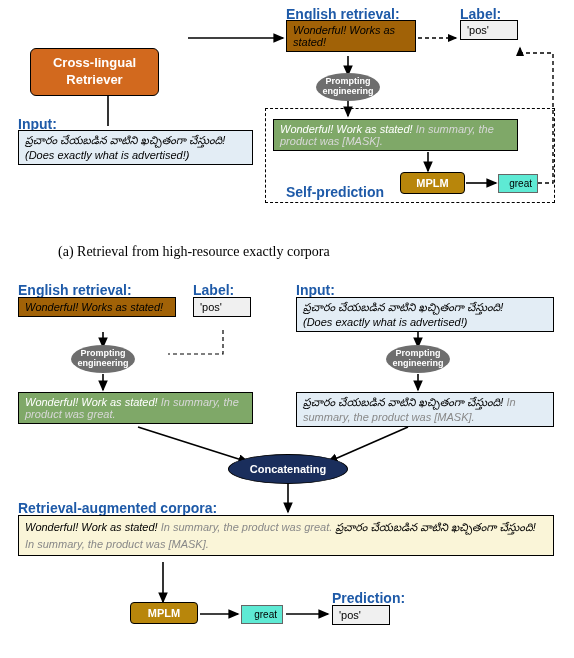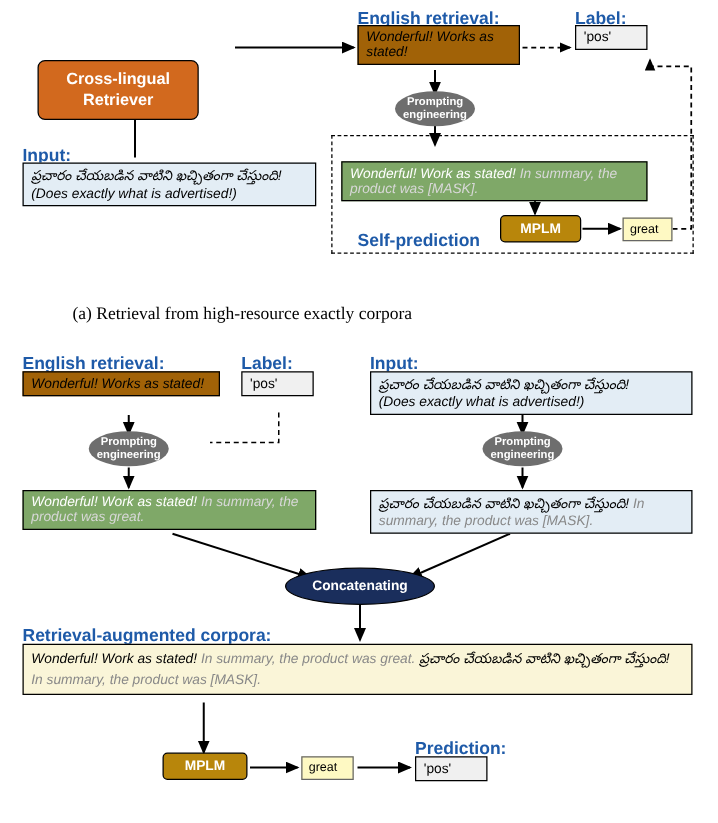--- a/index.html
+++ b/index.html
@@ -61,22 +61,22 @@
     background: #b8860b;
     color: #fff;
     font-weight: bold;
     text-align: center;
     border-radius: 4px;
     border: 1.5px solid #000;
     padding: 4px 10px;
     font-size: 11px;
   }
   .gray-box {
-    background: #fef9c3;
-    text-align: left;
+    background: #5eead4;
+    text-align: right;
     border: 1.5px solid #666;
     font-size: 10px;
     padding: 3px 5px;
   }
   .ellipse {
     border-radius: 50%;
     text-align: center;
     color: #fff;
     font-size: 9px;
     font-weight: bold;
@@ -171,21 +171,21 @@
     <div class="telugu">ప్రచారం చేయబడిన వాటిని ఖచ్చితంగా చేస్తుంది!</div>
     <div>(Does exactly what is advertised!)</div>
   </div>
 
   <div class="dashed-box" style="left:257px;top:100px;width:290px;height:95px;"></div>
 
   <div class="box ellipse gray-ellipse" style="left:308px;top:65px;width:64px;height:28px;border:none;">
     <span>Prompting engineering</span>
   </div>
 
-  <div class="box dark-green italic" style="left:265px;top:121px;width:245px;">
+  <div class="box dark-green italic" style="left:265px;top:111px;width:245px;">
     <span>Wonderful! Work as stated!</span>
     <span class="gray-text">In summary, the product was [MASK].</span>
   </div>
 
   <div class="header-label" style="left:278px;top:176px;">Self-prediction</div>
 
   <div class="box mplm" style="left:392px;top:164px;width:65px;">
     <span>MPLM</span>
   </div>
 

